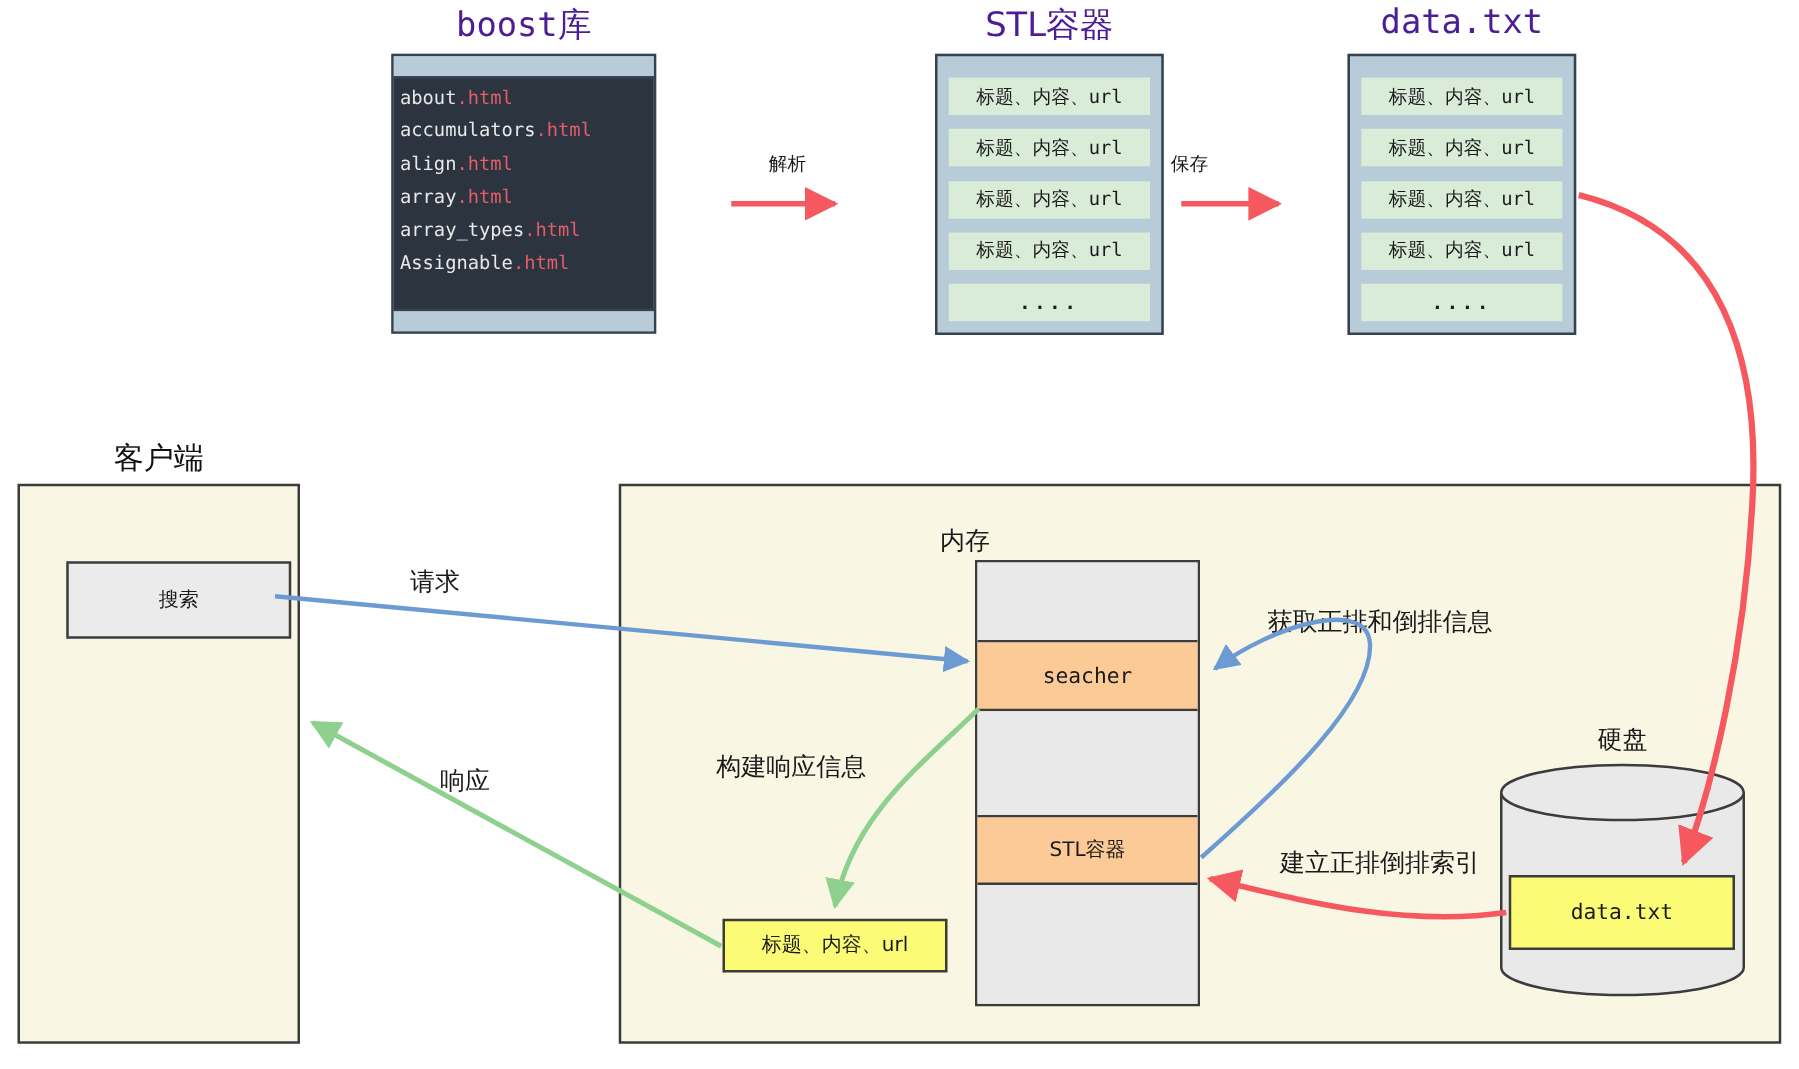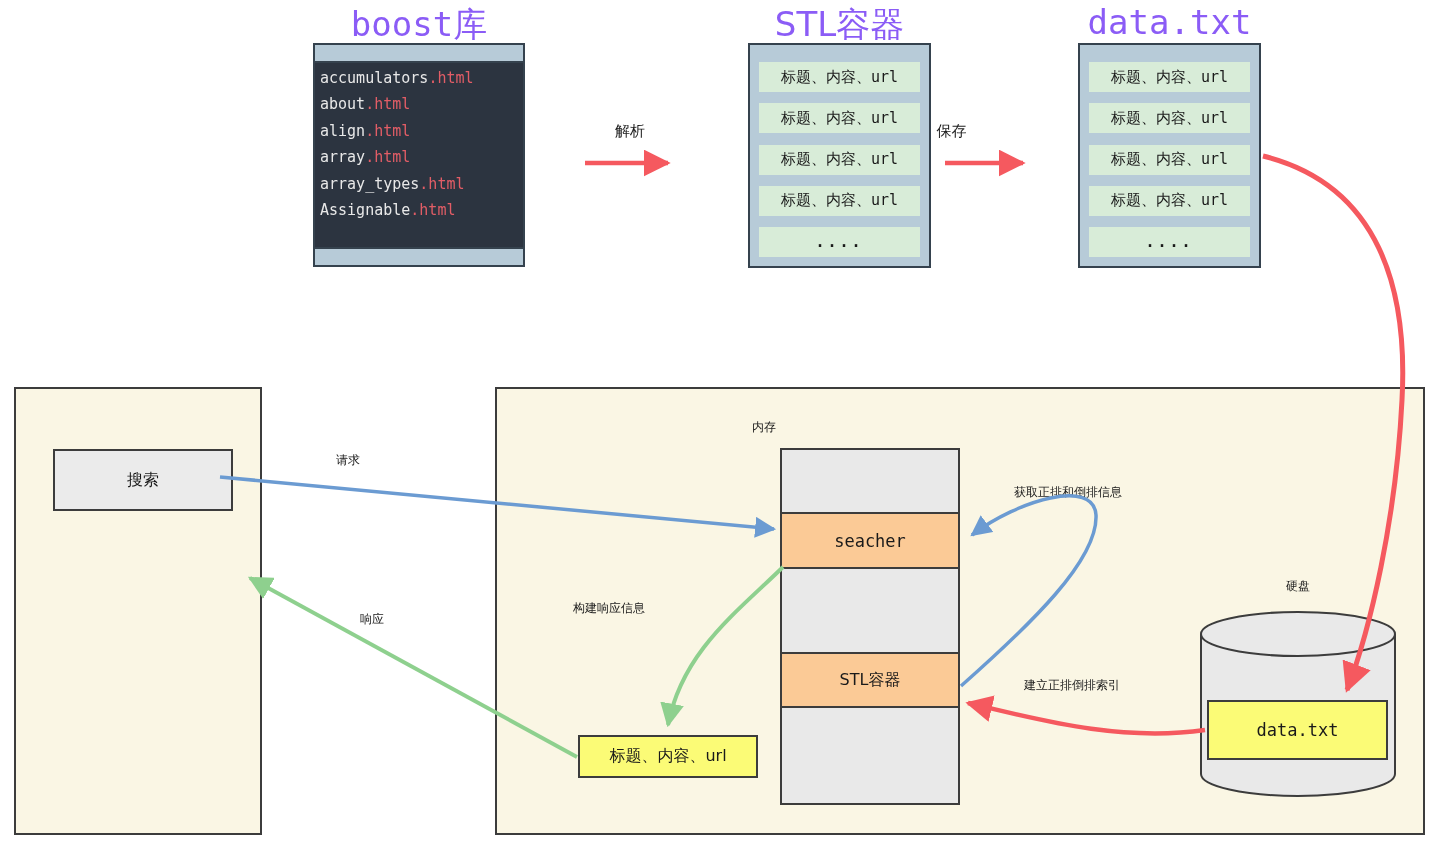--- a/index.html
+++ b/index.html
@@ -8,21 +8,21 @@
     --code-text:#e8e8e8; --code-ext:#e25d66; --box-cream:#faf6e4;
     --box-gray:#e9e9e9; --box-orange:#fbca96; --box-yellow:#fbfb76;
     --line-dark:#35424e; --border-dark:#3c3c3c;
   }
   *{margin:0;padding:0;box-sizing:border-box;}
   html,body{width:1439px;height:855px;background:#fff;overflow:hidden;
     font-family:"DejaVu Sans",sans-serif;color:#1a1a1a;}
   .abs{position:absolute;}
   #canvas{position:relative;width:1439px;height:855px;}
 
-  .panel-title{font-size:34px;text-align:center;color:#8b5cf6;}
+  .panel-title{font-size:27px;text-align:center;color:#4c1d95;}
   .mono{font-family:"DejaVu Sans Mono","Liberation Mono",monospace;}
 
   
   .code-box{left:313px;top:43px;width:212px;height:224px;border:2px solid var(--line-dark);
     display:flex;flex-direction:column;background:var(--panel-bg);}
   .code-strip{height:16px;background:var(--panel-bg);flex:0 0 auto;}
   .code-body{flex:1 1 auto;background:var(--code-bg);border-top:2px solid var(--line-dark);
     border-bottom:2px solid var(--line-dark);padding:2px 5px;}
   .code-line{font-family:"DejaVu Sans Mono","Liberation Mono",monospace;font-size:15px;
     line-height:26.4px;white-space:nowrap;color:var(--code-text);}
@@ -31,21 +31,21 @@
   
   .record-panel{width:183px;height:225px;top:43px;background:var(--panel-bg);
     border:2px solid var(--line-dark);display:flex;flex-direction:column;
     justify-content:space-between;padding:17px 9px 9px 9px;}
   .record-row{height:30px;background:var(--row-green);font-size:15px;
     display:flex;align-items:center;justify-content:center;
     font-family:"DejaVu Sans Mono","Liberation Mono",monospace;}
   .record-row.dots{letter-spacing:3px;font-weight:bold;}
 
   .flow-label{font-size:15px;text-align:center;}
-  .small-label{font-size:12px;}
+  .small-label{font-size:20px;}
 
   .big-title{font-size:24px;text-align:center;color:#111;}
   .outer-box{background:var(--box-cream);border:2px solid var(--border-dark);}
 
   .search-btn{left:37px;top:60px;width:180px;height:62px;background:#ebebeb;
     border:2px solid var(--border-dark);display:flex;align-items:center;justify-content:center;
     font-size:16px;}
 
   
   .mem-col{left:780px;top:448px;width:180px;height:357px;border:2px solid var(--border-dark);
@@ -70,22 +70,22 @@
 </head>
 <body>
 
 <div id="canvas">
 
   <div class="abs panel-title mono" style="left:313px;top:2px;width:212px;">boost库</div>
 
   <div class="abs code-box">
     <div class="code-strip"></div>
     <div class="code-body">
+      <div class="code-line"><span>about</span><span class="fx">.html</span></div>
       <div class="code-line"><span>accumulators</span><span class="fx">.html</span></div>
-      <div class="code-line"><span>about</span><span class="fx">.html</span></div>
       <div class="code-line"><span>align</span><span class="fx">.html</span></div>
       <div class="code-line"><span>array</span><span class="fx">.html</span></div>
       <div class="code-line"><span>array_types</span><span class="fx">.html</span></div>
       <div class="code-line"><span>Assignable</span><span class="fx">.html</span></div>
     </div>
     <div class="code-strip"></div>
   </div>
 
   <div class="abs panel-title" style="left:748px;top:2px;width:183px;">STL容器</div>
   <div class="abs record-panel" style="left:748px;">
@@ -101,21 +101,22 @@
     <div class="record-row">标题、内容、url</div>
     <div class="record-row">标题、内容、url</div>
     <div class="record-row">标题、内容、url</div>
     <div class="record-row">标题、内容、url</div>
     <div class="record-row dots">....</div>
   </div>
 
   <div class="abs flow-label" style="left:580px;top:122px;width:100px;">解析</div>
   <div class="abs flow-label" style="left:904px;top:122px;width:95px;">保存</div>
 
-  <div class="abs outer-box" style="left:14px;top:387px;width:248px;height:448px;">
+  <div class="abs big-title" style="left:14px;top:350px;width:226px;">客户端</div>
+  <div class="abs outer-box" style="left:14px;top:387px;width:226px;height:448px;">
     <div class="abs search-btn">搜索</div>
   </div>
 
   <div class="abs outer-box" style="left:495px;top:387px;width:930px;height:448px;"></div>
 
   <div class="abs small-label" style="left:752px;top:419px;">内存</div>
 
   <div class="abs mem-col">
     <div class="mem-row r1"></div>
     <div class="mem-row r2">seacher</div>

